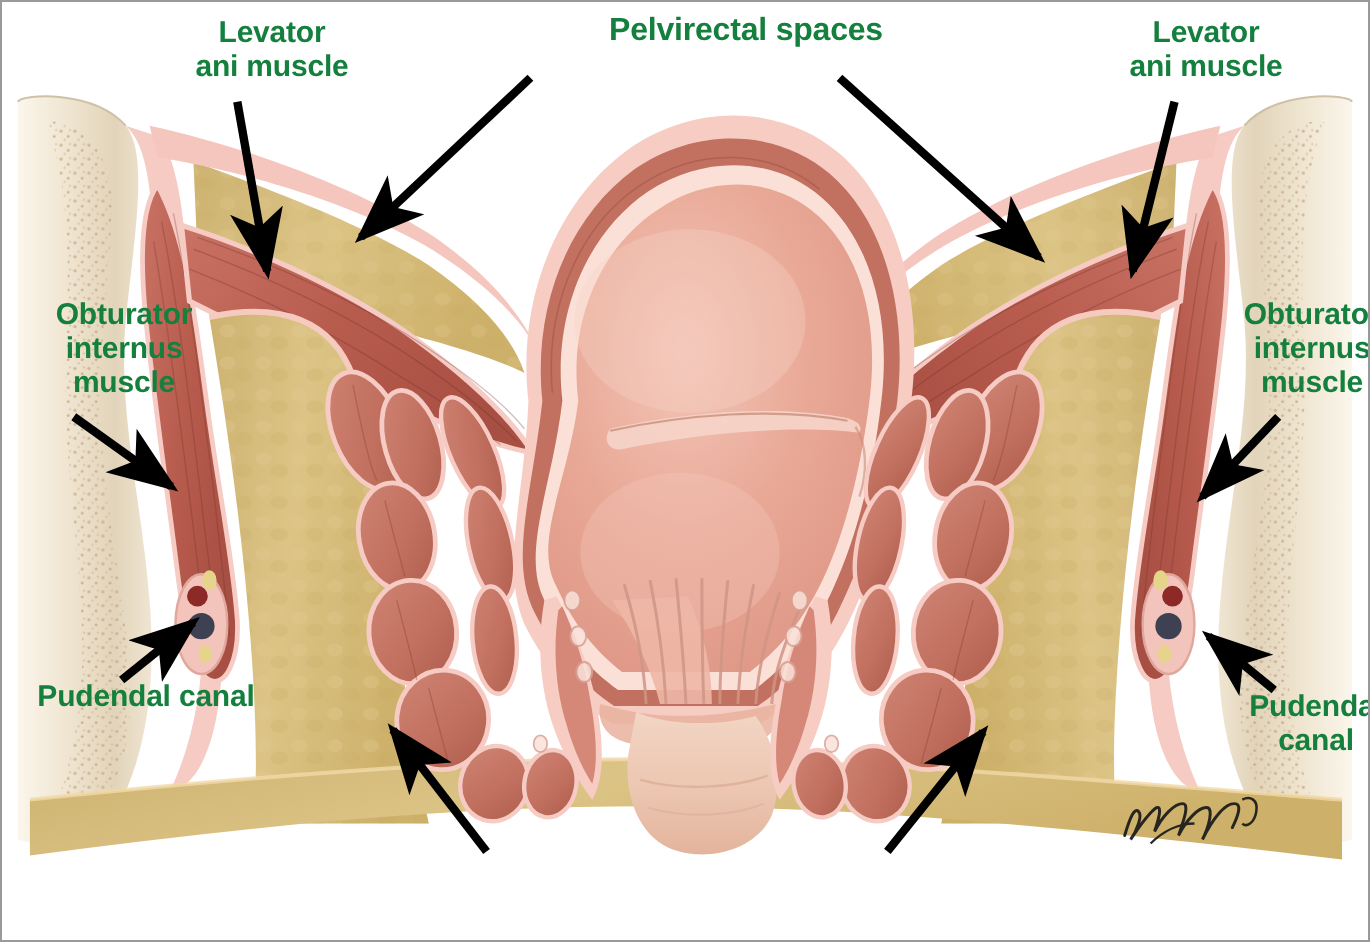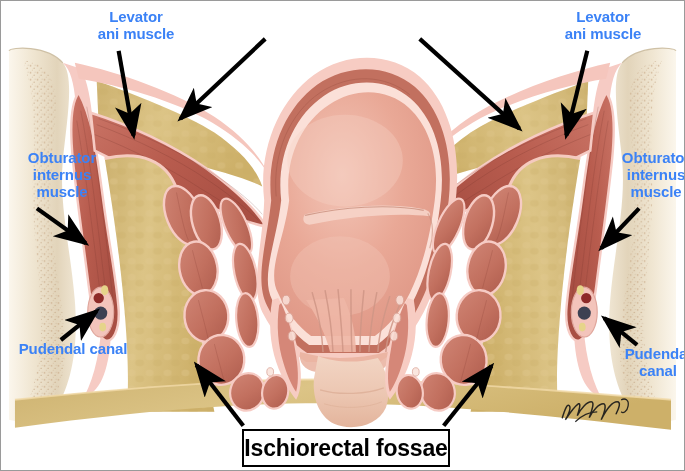--- a/index.html
+++ b/index.html
@@ -1,20 +1,20 @@
 <!DOCTYPE html>
 <html><head>
 <meta charset="utf-8">
 <style>
   html,body{margin:0;padding:0;background:#ffffff;}
   body{font-family:"Liberation Sans",sans-serif;}
   #root{position:relative;width:685px;height:471px;background:#fff;overflow:hidden;
         border:1px solid #9a9a9a;box-sizing:border-box;}
   #figure{position:absolute;inset:0;}
-  .lbl{position:absolute;color:#3b82f6;font-weight:bold;font-family:"Liberation Sans",sans-serif;
+  .lbl{position:absolute;color:#15803d;font-weight:bold;font-family:"Liberation Sans",sans-serif;
        line-height:1.12;text-align:center;white-space:pre-line;letter-spacing:-0.1px;}
   #title-box{position:absolute;left:241px;top:428px;width:204px;height:34px;
         border:2px solid #000;background:#fff;display:flex;align-items:center;justify-content:center;}
   #title-box span{font-size:23px;font-weight:bold;color:#000;letter-spacing:-0.2px;}
 </style>
 </head>
 <body>
 
 <div id="root">
 
@@ -361,34 +361,32 @@
                C594,410 600,404 604,404 C608,404 605,414 602,420
                C607,410 613,402 618,402 C622,402 620,408 617,414" fill="none" stroke="#1a1a1a" stroke-width="1.5" stroke-linecap="round"></path>
       <path d="M576,422 C582,416 590,412 598,412" fill="none" stroke="#1a1a1a" stroke-width="1.2"></path>
       <path d="M622,400 C626,398 630,400 629,406 C628,412 624,414 622,412" fill="none" stroke="#1a1a1a" stroke-width="1.3"></path>
     </g>
   </svg>
 
   <div class="lbl" style="left:70px;top:8px;width:130px;font-size:15px;">Levator
 ani muscle</div>
 
+  <div class="lbl" style="left:272px;top:6px;width:200px;font-size:16px;">Pelvirectal spaces</div>
 
   <div class="lbl" style="left:542px;top:8px;width:120px;font-size:15px;">Levator
 ani muscle</div>
 
   <div class="lbl" style="left:19px;top:149px;width:84px;font-size:15px;">Obturator
 internus
 muscle</div>
 
   <div class="lbl" style="left:612px;top:149px;width:86px;font-size:15px;">Obturator
 internus
 muscle</div>
 
   <div class="lbl" style="left:2px;top:340px;width:140px;font-size:15px;">Pudendal canal</div>
 
   <div class="lbl" style="left:614px;top:345px;width:86px;font-size:15px;">Pudendal
 canal</div>
 
-  <div id="title-box">
-    <span>Ischiorectal fossae</span>
-  </div>
 
 </div>
 
 </body></html>

